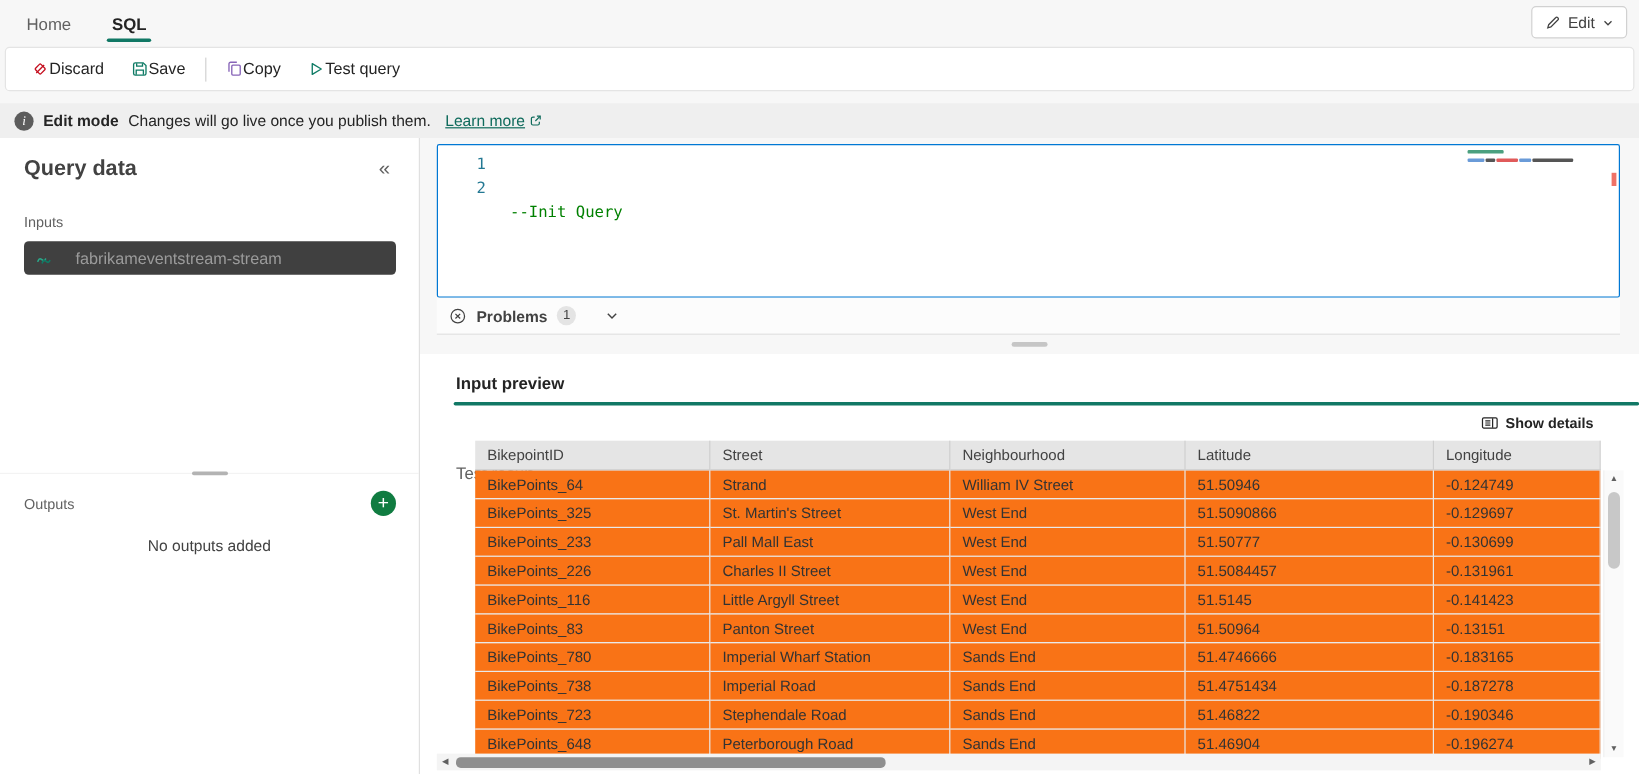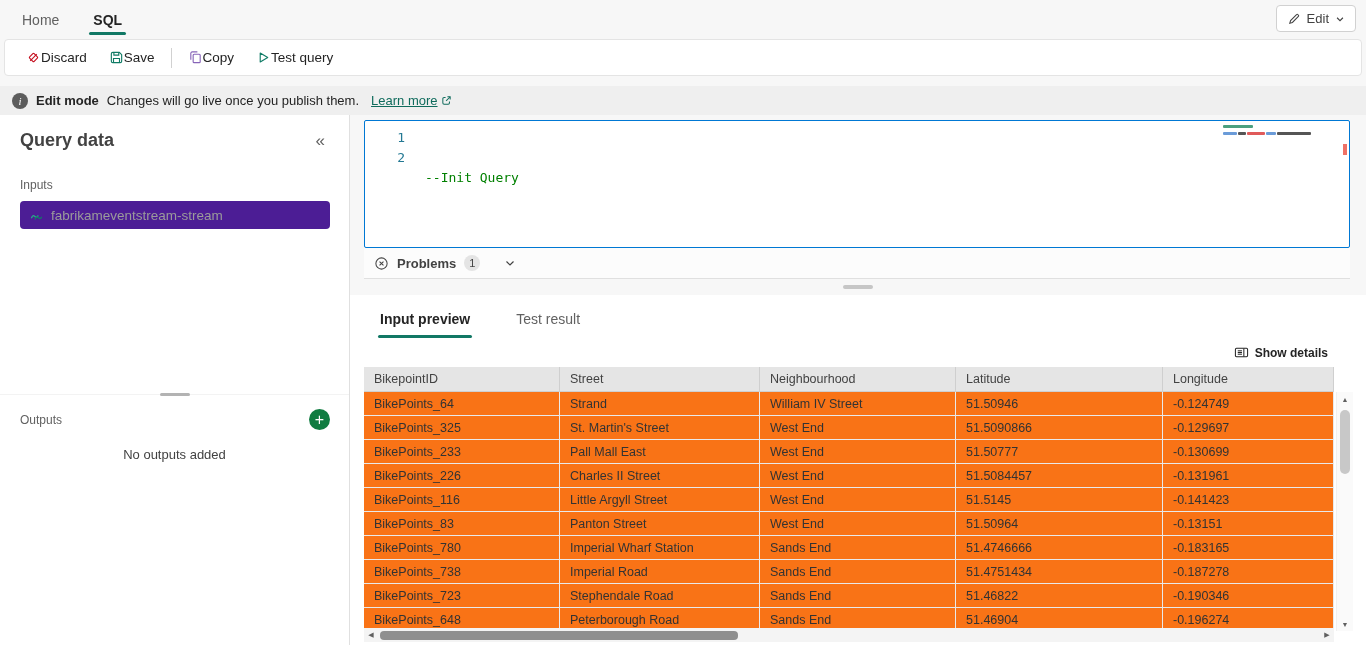--- a/index.html
+++ b/index.html
@@ -30,21 +30,21 @@
 
   
   .content { position:absolute; top:115px; left:0; right:0; bottom:0; }
 
   
   .sidebar { position:absolute; left:0; top:0; bottom:0; width:350px; background:#fff; border-right:1px solid #e0e0e0; }
   .sb-title { font-size:18px; font-weight:700; color:#424242; padding:15px 20px 0; }
   .collapse-ic { position:absolute; right:24px; top:16px; font-size:17px; color:#616161; cursor:pointer; }
   .sb-label { font-size:12px; color:#616161; }
   .sb-inputs-label { margin:27px 20px 9px; }
-  .sb-input-item { margin:0 19px 0 20px; height:28px; background:#4c1d95; border-radius:4px; display:flex; align-items:center; gap:5px; padding:0 8px; color:#9b9b9b; font-size:13.5px; cursor:pointer; }
+  .sb-input-item { margin:0 19px 0 20px; height:28px; background:#404040; border-radius:4px; display:flex; align-items:center; gap:17px; padding:0 8px; color:#9b9b9b; font-size:13.5px; cursor:pointer; }
   .sb-outputs { position:absolute; top:279px; left:0; right:0; border-top:1px solid #f3f3f3; }
   .sb-handle { width:30px; height:3px; background:#b3b3b3; border-radius:2px; margin:-2px auto 0; cursor:row-resize; }
   .sb-outputs-row { display:flex; align-items:center; justify-content:space-between; padding:13px 19px 0 20px; }
   .plus-btn { width:21px; height:21px; border-radius:50%; background:#107c41; color:#fff; font-size:16px; line-height:19px; text-align:center; border:none; cursor:pointer; font-family:inherit; }
   .sb-empty { text-align:center; margin-top:17px; font-size:13px; color:#424242; }
 
   
   .main { position:absolute; left:350px; right:0; top:0; bottom:0; }
   .editor-card { position:absolute; left:14px; right:16px; top:5px; }
   .code-editor { height:128px; background:#fff; border:1.5px solid #0078d4; border-radius:2px; position:relative; overflow:hidden; font-family:"DejaVu Sans Mono", monospace; font-size:13px; cursor:text; }
@@ -60,28 +60,28 @@
   .ruler-mark { position:absolute; right:2px; top:23px; width:4px; height:11px; background:#e5140099; }
   .problems-bar { height:31px; background:#fcfcfc; border-bottom:1px solid #e0e0e0; display:flex; align-items:center; gap:8px; padding-left:10px; cursor:pointer; }
   .problems-label { font-size:13px; font-weight:700; color:#424242; }
   .problems-badge { min-width:16px; height:16px; border-radius:8px; background:#e4e4e4; color:#424242; font-size:11px; display:flex; align-items:center; justify-content:center; padding:0 4px; }
   .problems-chevron { margin-left:16px; cursor:pointer; }
 
   .split-handle { position:absolute; top:170px; left:50%; margin-left:-15px; width:30px; height:4px; background:#c6c6c6; border-radius:2px; cursor:row-resize; }
 
   
   .preview-card { position:absolute; top:180px; left:0; right:0; bottom:0; background:#fff; }
-  .pv-tabs { display:flex; gap:42px; padding:10px 0 0 28px; }
+  .pv-tabs { display:flex; gap:42px; padding:10px 0 0 28px;flex-direction:column; }
   .pv-tab { font-size:14px; color:#616161; padding:6px 2px 11px; position:relative; cursor:pointer; }
   .pv-tab.active { color:#242424; font-weight:700; }
   .pv-tab.active::after { content:""; position:absolute; left:0; right:0; bottom:0; height:3px; background:#117865; border-radius:2px; }
   .show-details { position:absolute; right:38px; top:50px; display:flex; align-items:center; gap:6px; font-size:12px; font-weight:700; color:#242424; background:none; border:none; cursor:pointer; font-family:inherit; }
 
   .grid { position:absolute; left:14px; right:32px; top:72px; bottom:6px; overflow:hidden; font-size:12.5px; }
-  .thead, .tr { display:grid; grid-template-columns:196px 200px 196px 207px auto; }
+  .thead, .tr { display:grid; grid-template-columns:196px 200px 196px 207px auto;margin-left:32px; }
   .thead { height:25px; background:#e5e5e5; color:#424242; }
   .th { border-right:1px solid #cfcfcf; border-bottom:1px solid #cfcfcf; display:flex; align-items:center; padding-left:10px; cursor:pointer; }
   .tr { height:24px; background:#f97316; cursor:pointer; }
   .td { border-right:1px solid #e9e9e9; border-bottom:1px solid #e9e9e9; display:flex; align-items:center; padding-left:10px; color:#333; overflow:hidden; white-space:nowrap; }
 
   .vscroll { position:absolute; right:13px; top:97px; bottom:14px; width:17px; background:#fafafa; border-left:1px solid #f0f0f0; }
   .vs-arrow { height:14px; display:flex; align-items:center; justify-content:center; font-size:7px; color:#606060; cursor:pointer; }
   .vs-down { position:absolute; bottom:0; left:0; right:0; }
   .vs-thumb { position:absolute; left:3px; right:3px; top:18px; height:64px; background:#c8c8c8; border-radius:6px; cursor:grab; }
   .hscroll { position:absolute; left:14px; right:32px; bottom:3px; height:14px; background:#f4f4f4; display:flex; align-items:center; }

